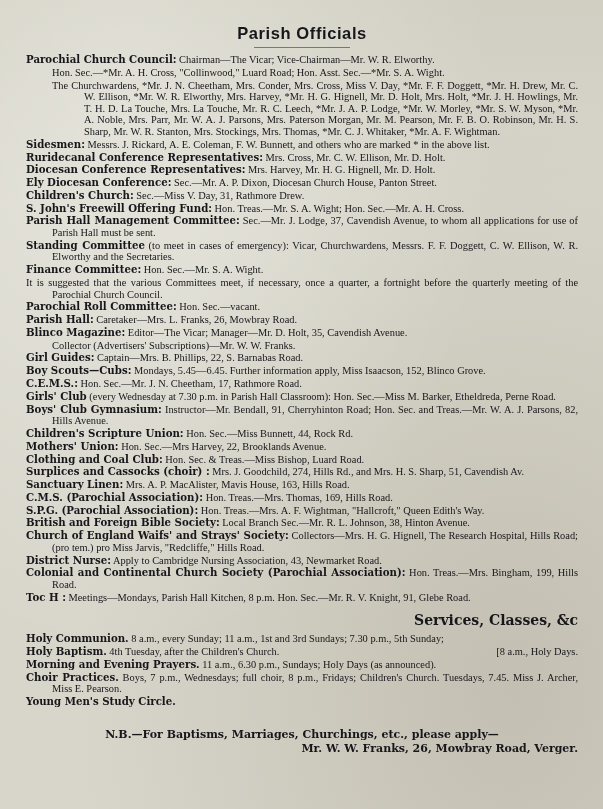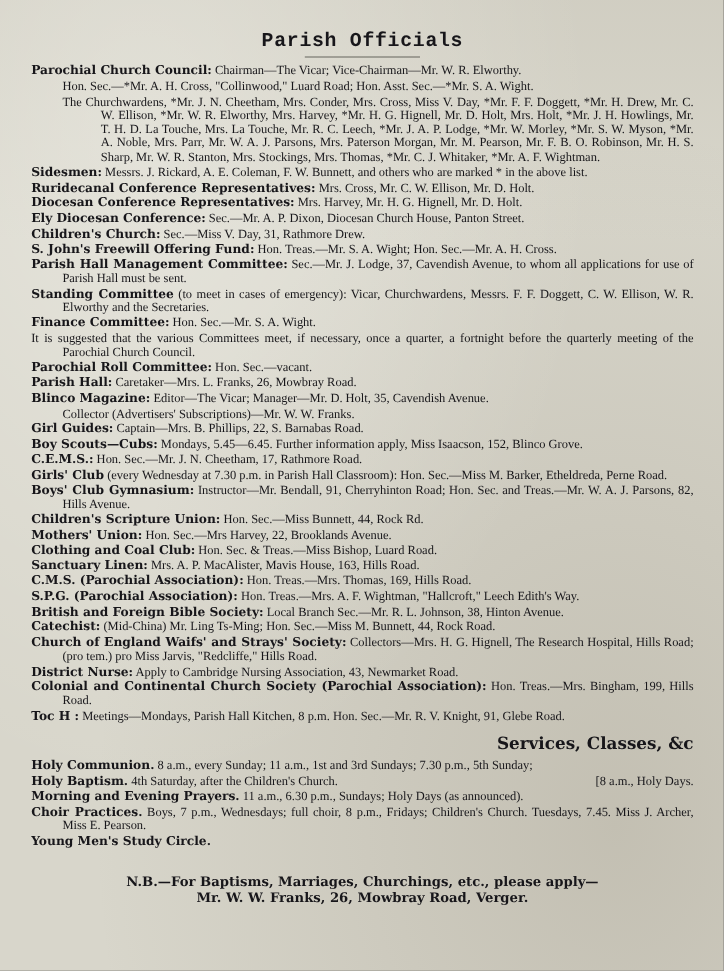--- a/index.html
+++ b/index.html
@@ -28,21 +28,21 @@
   }
   .sheet {
     position: absolute;
     left: 26px;
     top: 10px;
     width: 552px;
     height: 789px;
   }
   .title {
     text-align: center;
-    font-family: Liberation Mono, monospace;
+    font-family: Liberation Sans, sans-serif;
     font-weight: bold;
     font-size: 16.5px;
     letter-spacing: 0.6px;
     margin: 14px 0 8px 0;
   }
   .rule {
     width: 96px;
     height: 1px;
     background: #2a2823;
     margin: -4px auto 6px auto;
@@ -69,21 +69,21 @@
     margin: 9px 0 5px 0;
   }
   .footer {
     margin-top: 20px;
     text-align: center;
     font-family: "DejaVu Serif", serif;
     font-weight: bold;
     font-size: 11px;
     line-height: 14px;
   }
-  .footer .l2 { display: block; }
+  .footer .l2 { display: block; text-align: right; }
 </style>
 </head>
 <body>
 
 <div class="page">
   <div class="sheet">
 
     <div class="title">Parish Officials</div>
     <div class="rule"></div>
 
@@ -106,36 +106,36 @@
         <p class="entry"><b class="hd">Blinco Magazine:</b><span> Editor—The Vicar; Manager—Mr. D. Holt, 35, Cavendish Avenue.</span></p>
         <p class="entry ind1">Collector (Advertisers' Subscriptions)—Mr. W. W. Franks.</p>
         <p class="entry"><b class="hd">Girl Guides:</b><span> Captain—Mrs. B. Phillips, 22, S. Barnabas Road.</span></p>
         <p class="entry"><b class="hd">Boy Scouts—Cubs:</b><span> Mondays, 5.45—6.45. Further information apply, Miss Isaacson, 152, Blinco Grove.</span></p>
         <p class="entry"><b class="hd">C.E.M.S.:</b><span> Hon. Sec.—Mr. J. N. Cheetham, 17, Rathmore Road.</span></p>
         <p class="entry"><b class="hd">Girls' Club</b><span> (every Wednesday at 7.30 p.m. in Parish Hall Classroom): Hon. Sec.—Miss M. Barker, Etheldreda, Perne Road.</span></p>
         <p class="entry"><b class="hd">Boys' Club Gymnasium:</b><span> Instructor—Mr. Bendall, 91, Cherryhinton Road; Hon. Sec. and Treas.—Mr. W. A. J. Parsons, 82, Hills Avenue.</span></p>
         <p class="entry"><b class="hd">Children's Scripture Union:</b><span> Hon. Sec.—Miss Bunnett, 44, Rock Rd.</span></p>
         <p class="entry"><b class="hd">Mothers' Union:</b><span> Hon. Sec.—Mrs Harvey, 22, Brooklands Avenue.</span></p>
         <p class="entry"><b class="hd">Clothing and Coal Club:</b><span> Hon. Sec. &amp; Treas.—Miss Bishop, Luard Road.</span></p>
+        <p class="entry"><b class="hd">Surplices and Cassocks (choir) :</b><span> Mrs. J. Goodchild, 274, Hills Rd., and Mrs. H. S. Sharp, 51, Cavendish Av.</span></p>
         <p class="entry"><b class="hd">Sanctuary Linen:</b><span> Mrs. A. P. MacAlister, Mavis House, 163, Hills Road.</span></p>
         <p class="entry"><b class="hd">C.M.S. (Parochial Association):</b><span> Hon. Treas.—Mrs. Thomas, 169, Hills Road.</span></p>
-        <p class="entry"><b class="hd">S.P.G. (Parochial Association):</b><span> Hon. Treas.—Mrs. A. F. Wightman, "Hallcroft," Leech Edith's Way.</span></p>
+        <p class="entry"><b class="hd">S.P.G. (Parochial Association):</b><span> Hon. Treas.—Mrs. A. F. Wightman, "Hallcroft," Queen Edith's Way.</span></p>
         <p class="entry"><b class="hd">British and Foreign Bible Society:</b><span> Local Branch Sec.—Mr. R. L. Johnson, 38, Hinton Avenue.</span></p>
-        <p class="entry"><b class="hd">Catechist:</b><span> (Mid-China) Mr. Ling Ts-Ming; Hon. Sec.—Miss M. Bunnett, 44, Rock Road.</span></p>
         <p class="entry"><b class="hd">Church of England Waifs' and Strays' Society:</b><span> Collectors—Mrs. H. G. Hignell, The Research Hospital, Hills Road; (pro tem.) pro Miss Jarvis, "Redcliffe," Hills Road.</span></p>
         <p class="entry"><b class="hd">District Nurse:</b><span> Apply to Cambridge Nursing Association, 43, Newmarket Road.</span></p>
         <p class="entry"><b class="hd">Colonial and Continental Church Society (Parochial Association):</b><span> Hon. Treas.—Mrs. Bingham, 199, Hills Road.</span></p>
         <p class="entry"><b class="hd">Toc H :</b><span> Meetings—Mondays, Parish Hall Kitchen, 8 p.m. Hon. Sec.—Mr. R. V. Knight, 91, Glebe Road.</span></p>
       </div>
 
     <div class="sec2">Services, Classes, &amp;c</div>
 
     <div class="body">
         <p class="entry"><b class="hd">Holy Communion.</b><span> 8 a.m., every Sunday; 11 a.m., 1st and 3rd Sundays; 7.30 p.m., 5th Sunday;</span></p>
-        <p class="entry"><b class="hd">Holy Baptism.</b><span> 4th Saturday, after the Children's Church.</span><span style="float: right;">[8 a.m., Holy Days.</span></p>
+        <p class="entry"><b class="hd">Holy Baptism.</b><span> 4th Tuesday, after the Children's Church.</span><span style="float: right;">[8 a.m., Holy Days.</span></p>
         <p class="entry"><b class="hd">Morning and Evening Prayers.</b><span> 11 a.m., 6.30 p.m., Sundays; Holy Days (as announced).</span></p>
         <p class="entry"><b class="hd">Choir Practices.</b><span> Boys, 7 p.m., Wednesdays; full choir, 8 p.m., Fridays; Children's Church. Tuesdays, 7.45. Miss J. Archer, Miss E. Pearson.</span></p>
         <p class="entry"><b class="hd">Young Men's Study Circle.</b><span></span></p>
       </div>
 
     <div class="footer">
       <span>N.B.—For Baptisms, Marriages, Churchings, etc., please apply—</span>
       <span class="l2">Mr. W. W. Franks, 26, Mowbray Road, Verger.</span>
     </div>
 

